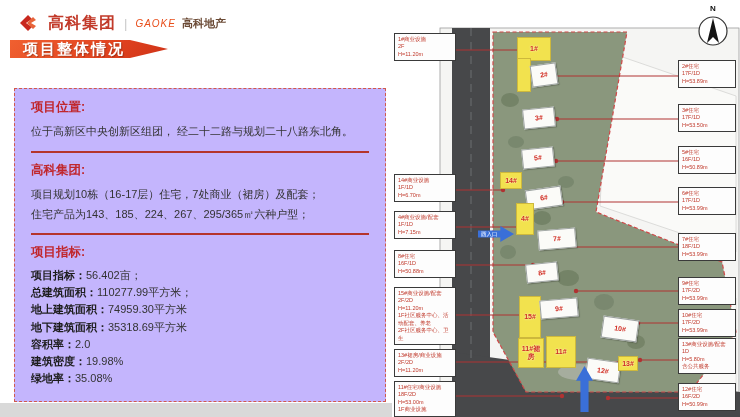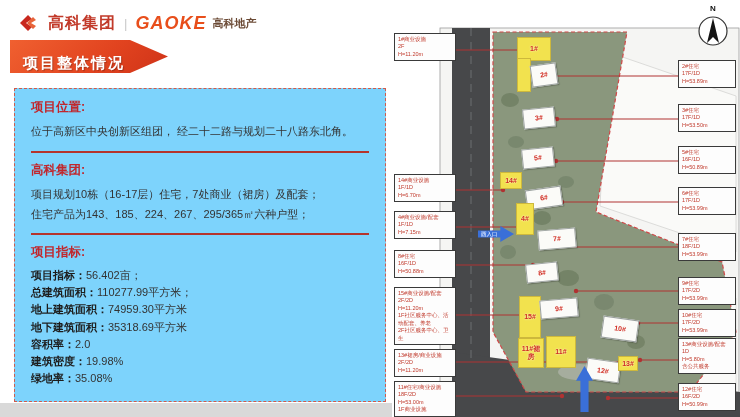--- a/index.html
+++ b/index.html
@@ -4,32 +4,32 @@
 <style>
   * { margin:0; padding:0; box-sizing:border-box; }
   html,body { width:740px; height:417px; }
   body { font-family:"Liberation Sans","DejaVu Sans",sans-serif; background:#ffffff; position:relative; overflow:hidden; }
 
   
   .logo-row { position:absolute; left:18px; top:12px; height:22px; display:flex; align-items:center; gap:6px; }
   .logo-mark { width:24px; height:18px; }
   .logo-group { font-size:16px; font-weight:bold; color:#c23a2a; letter-spacing:1px; }
   .logo-sep { color:#c9c9c9; font-size:13px; margin:0 2px; }
-  .logo-brand { font-size:18px; font-weight:bold; font-style:italic; color:#e84e1b; letter-spacing:1px; }
+  .logo-brand { font-size:10px; font-weight:normal; font-style:italic; color:#e84e1b; letter-spacing:1px; }
   .logo-sub { font-size:11px; font-weight:bold; color:#6b4a35; }
 
-  .banner { position:absolute; left:10px; top:40px; width:158px; height:33px;
+  .banner { position:absolute; left:10px; top:40px; width:158px; height:18px;
     background:linear-gradient(135deg,#f06030 0%,#e1431f 60%,#cf3318 100%);
     clip-path:polygon(0 0,76% 0,100% 50%,76% 100%,0 100%);
-    display:flex; align-items:flex-end; }
+    display:flex; align-items:flex-start; }
   .banner span { color:#fff; font-size:15px; font-weight:bold; letter-spacing:2px; padding-left:13px; text-shadow:1px 1px 1px rgba(0,0,0,.25); }
 
   
   .panel { position:absolute; left:14px; top:88px; width:372px; height:314px;
-    border:1px dashed #d05a4a; background:#7dd3fc; padding:10px 16px 8px 16px; }
+    border:1px dashed #d05a4a; background:#c4b5fd; padding:10px 16px 8px 16px; }
   .sec-heading { color:#c0272d; font-weight:bold; font-size:12.5px; margin-bottom:6px; }
   .sec-body { color:#333; font-size:11px; line-height:1.8; white-space:pre-line; }
   .divider { border-top:2px solid #b5342c; margin:9px 0 9px 0; }
   .ind-row { font-size:11px; line-height:1.55; color:#333; }
   .ind-row b { color:#1d1d1d; }
 
   .bottom-strip { position:absolute; left:0; top:403px; width:392px; height:14px; background:#d9d9d9; }
 
   
   .map { position:absolute; left:390px; top:0; width:350px; height:417px; }

